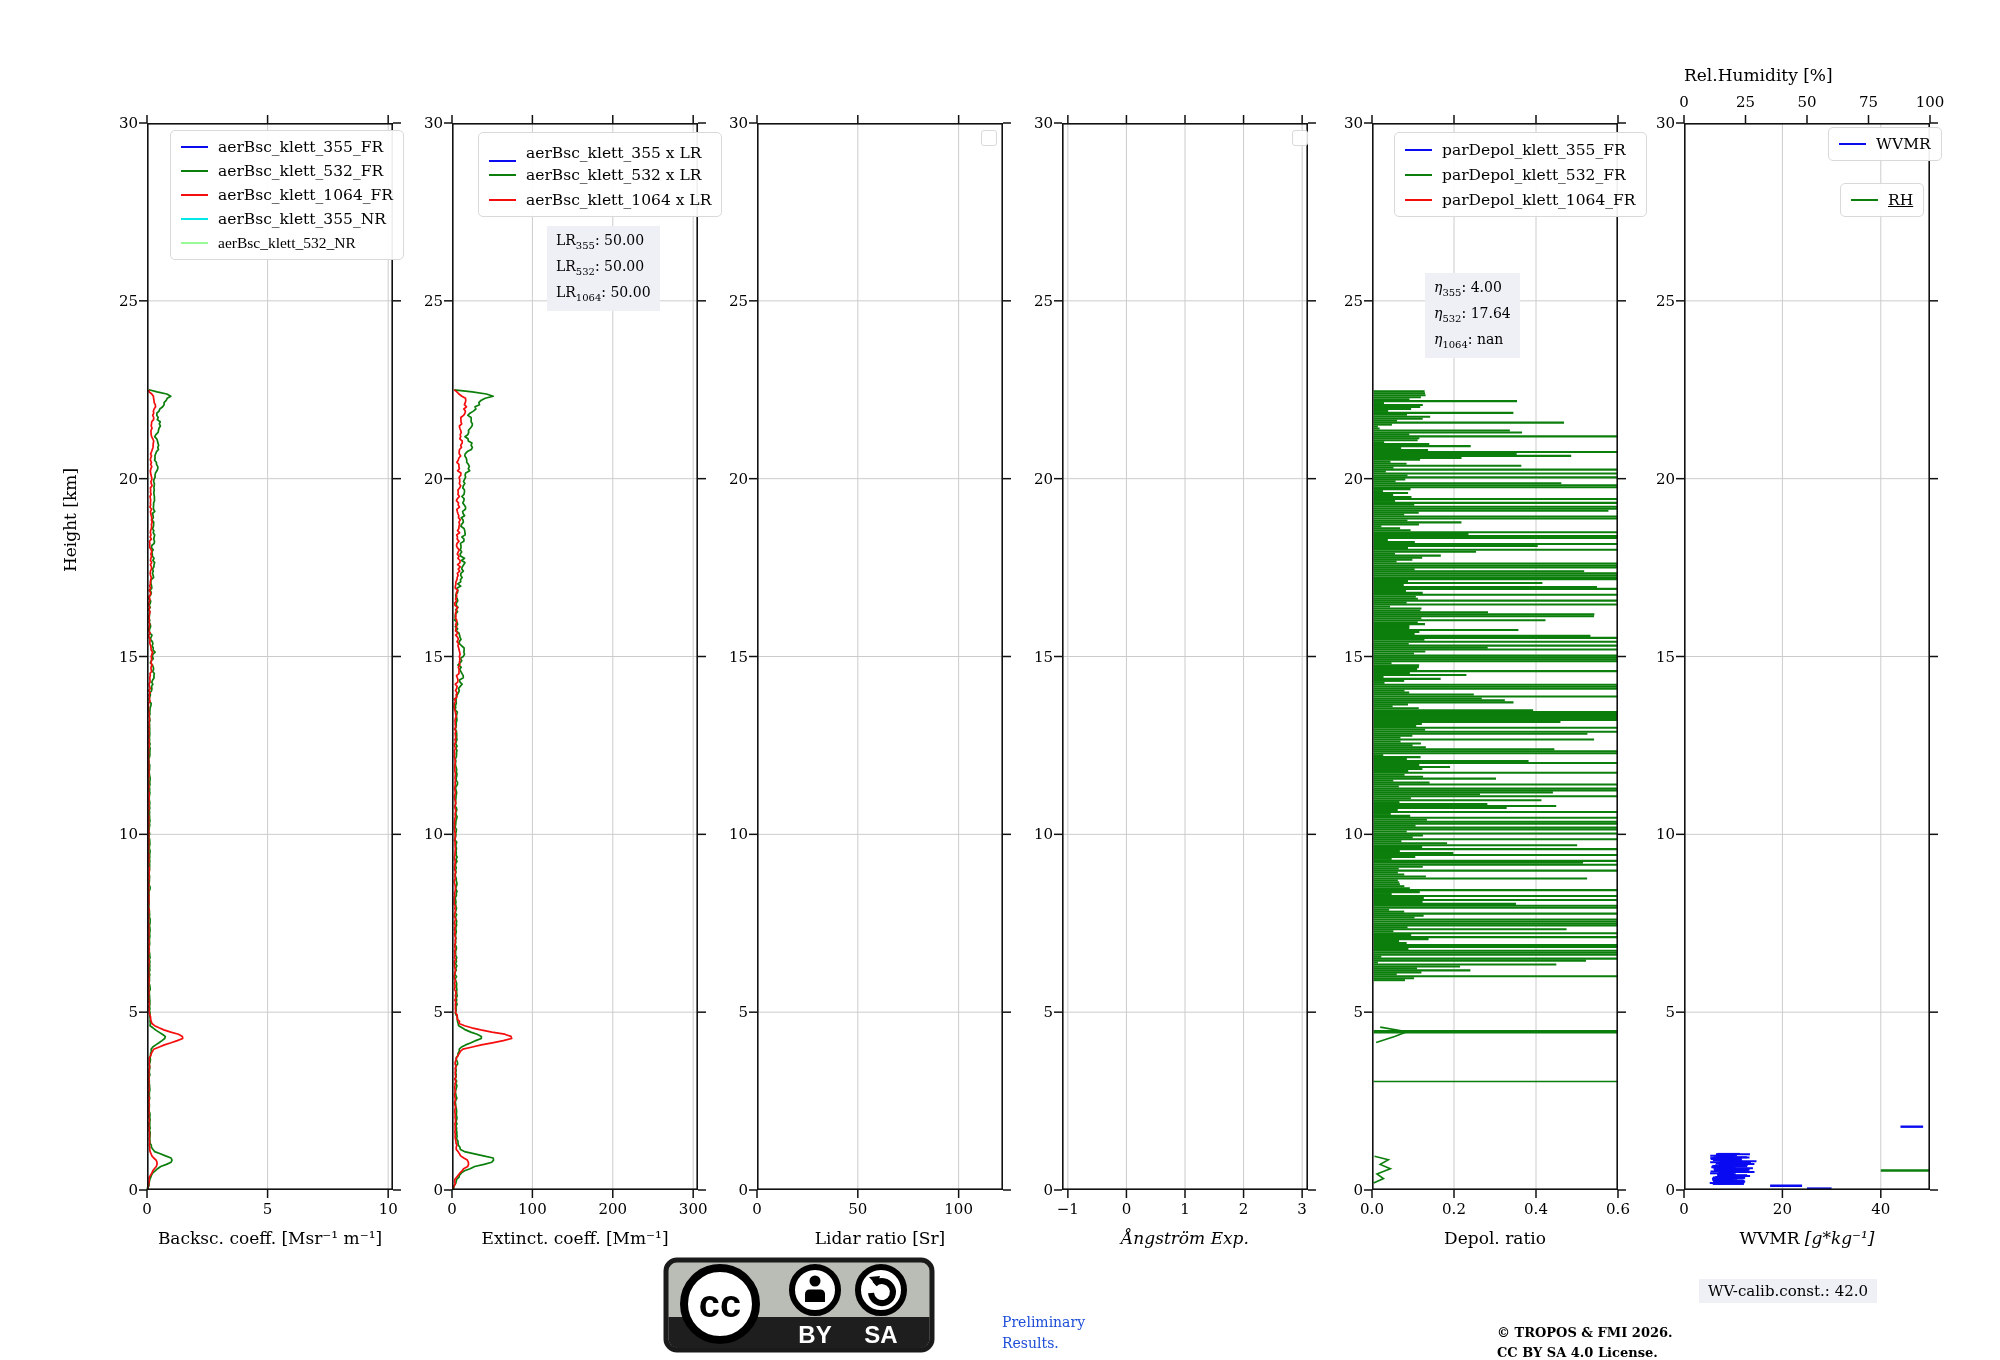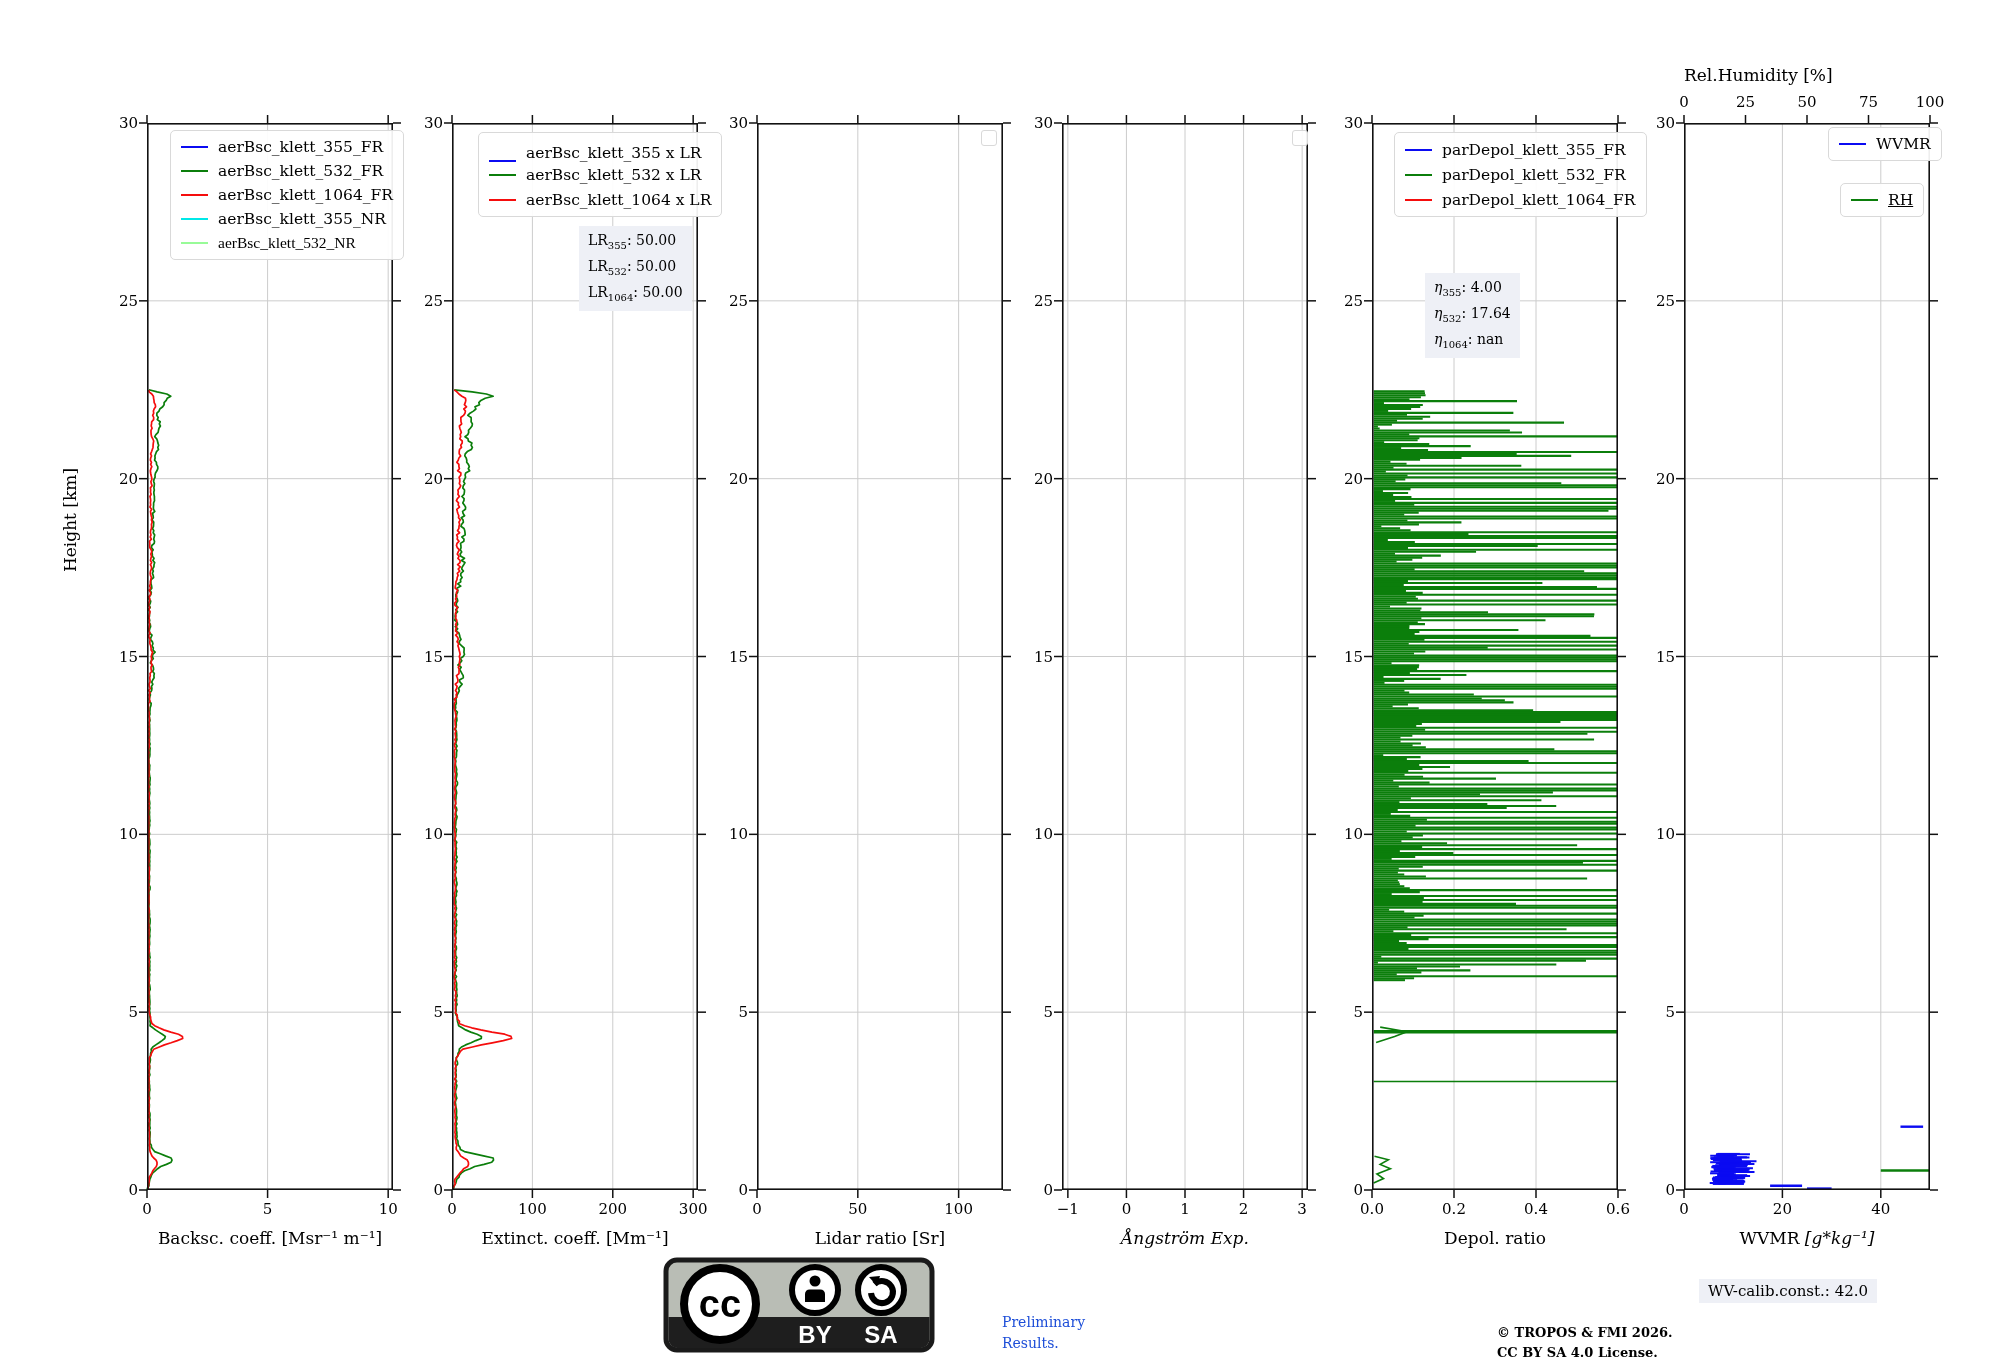--- a/index.html
+++ b/index.html
@@ -162,21 +162,21 @@
           </div>
           <div class="legend-row" style="height: 25px;">
             <span class="swatch" style="border-top-color: rgb(11, 126, 11);"></span>
             <span>aerBsc_klett_532 x LR</span>
           </div>
           <div class="legend-row" style="height: 25px;">
             <span class="swatch" style="border-top-color: rgb(245, 13, 13);"></span>
             <span>aerBsc_klett_1064 x LR</span>
           </div>
         </div>
-        <div class="annbox" style="left: 127px; top: 103px;">
+        <div class="annbox" style="left: 95px; top: 103px;">
           <div><span>LR</span><sub>355</sub>: 50.00</div>
           <div><span>LR</span><sub>532</sub>: 50.00</div>
           <div><span>LR</span><sub>1064</sub>: 50.00</div>
         </div>
       </div>
       <div class="panel" style="left: 757px; top: 123px; width: 246px; height: 1067px;">
         <svg width="246" height="1067">
           <line x1="100.81967213114754" y1="0" x2="100.81967213114754" y2="1067" stroke="#cccccc" stroke-width="1"></line>
           <line x1="201.63934426229508" y1="0" x2="201.63934426229508" y2="1067" stroke="#cccccc" stroke-width="1"></line>
           <line x1="0" y1="889.1666666666667" x2="246" y2="889.1666666666667" stroke="#cccccc" stroke-width="1"></line>

